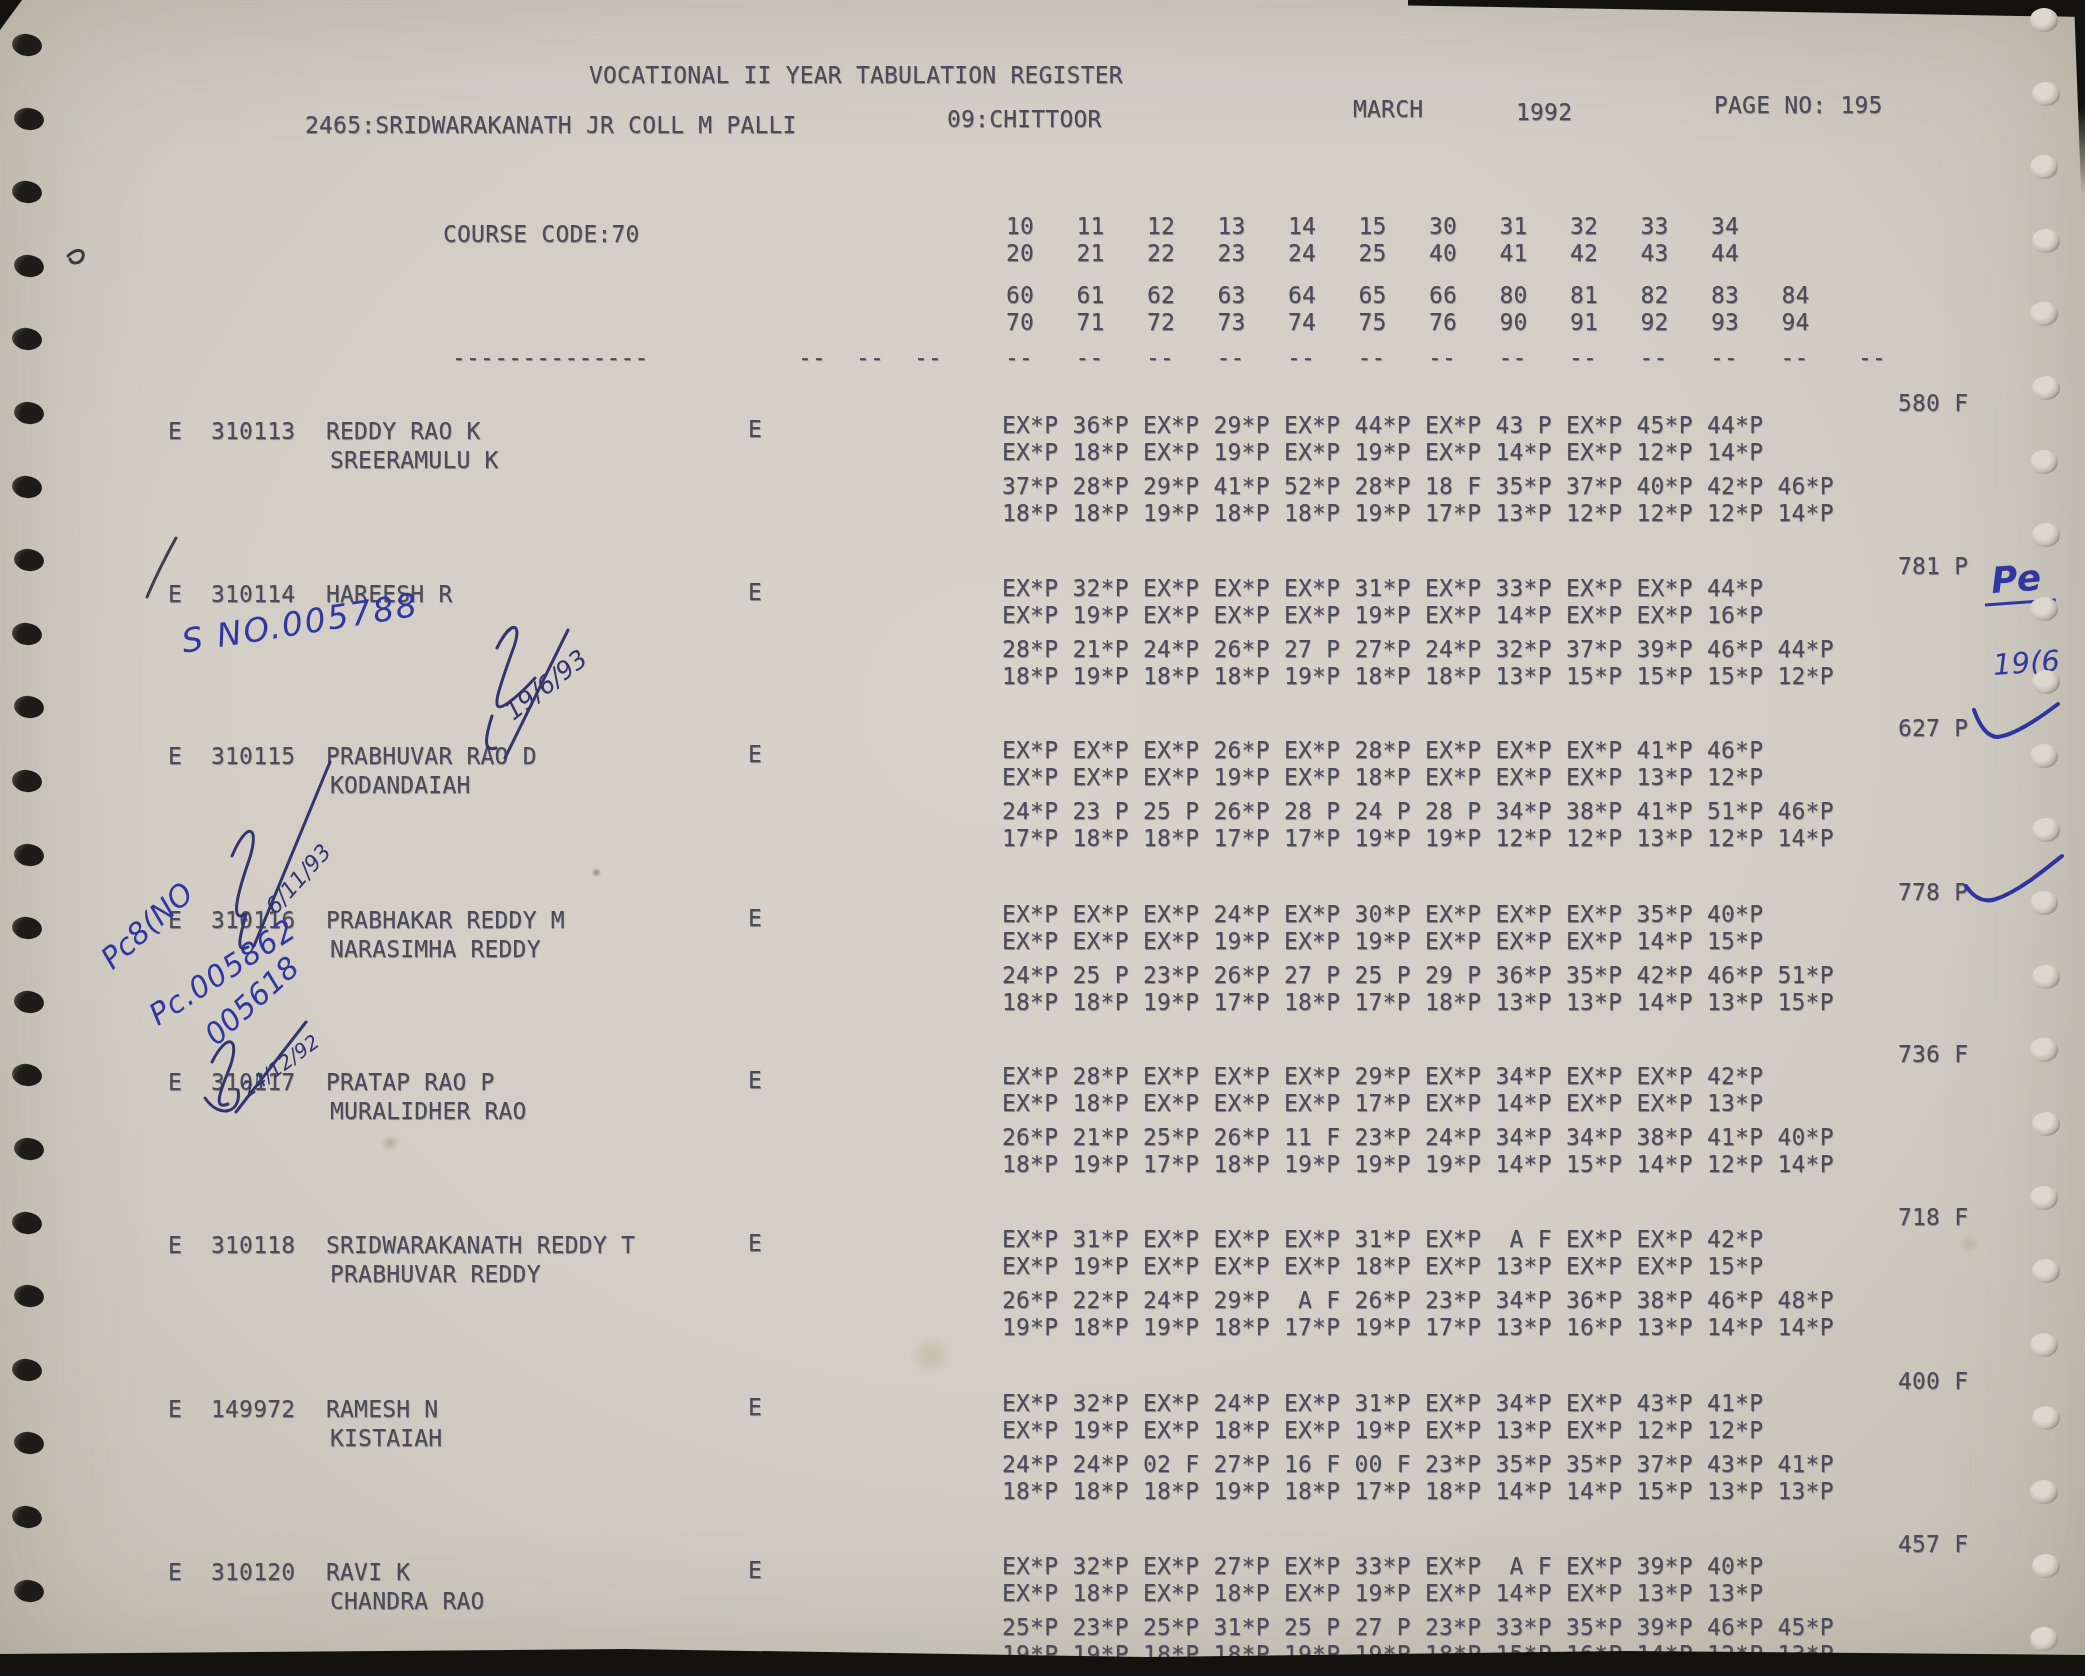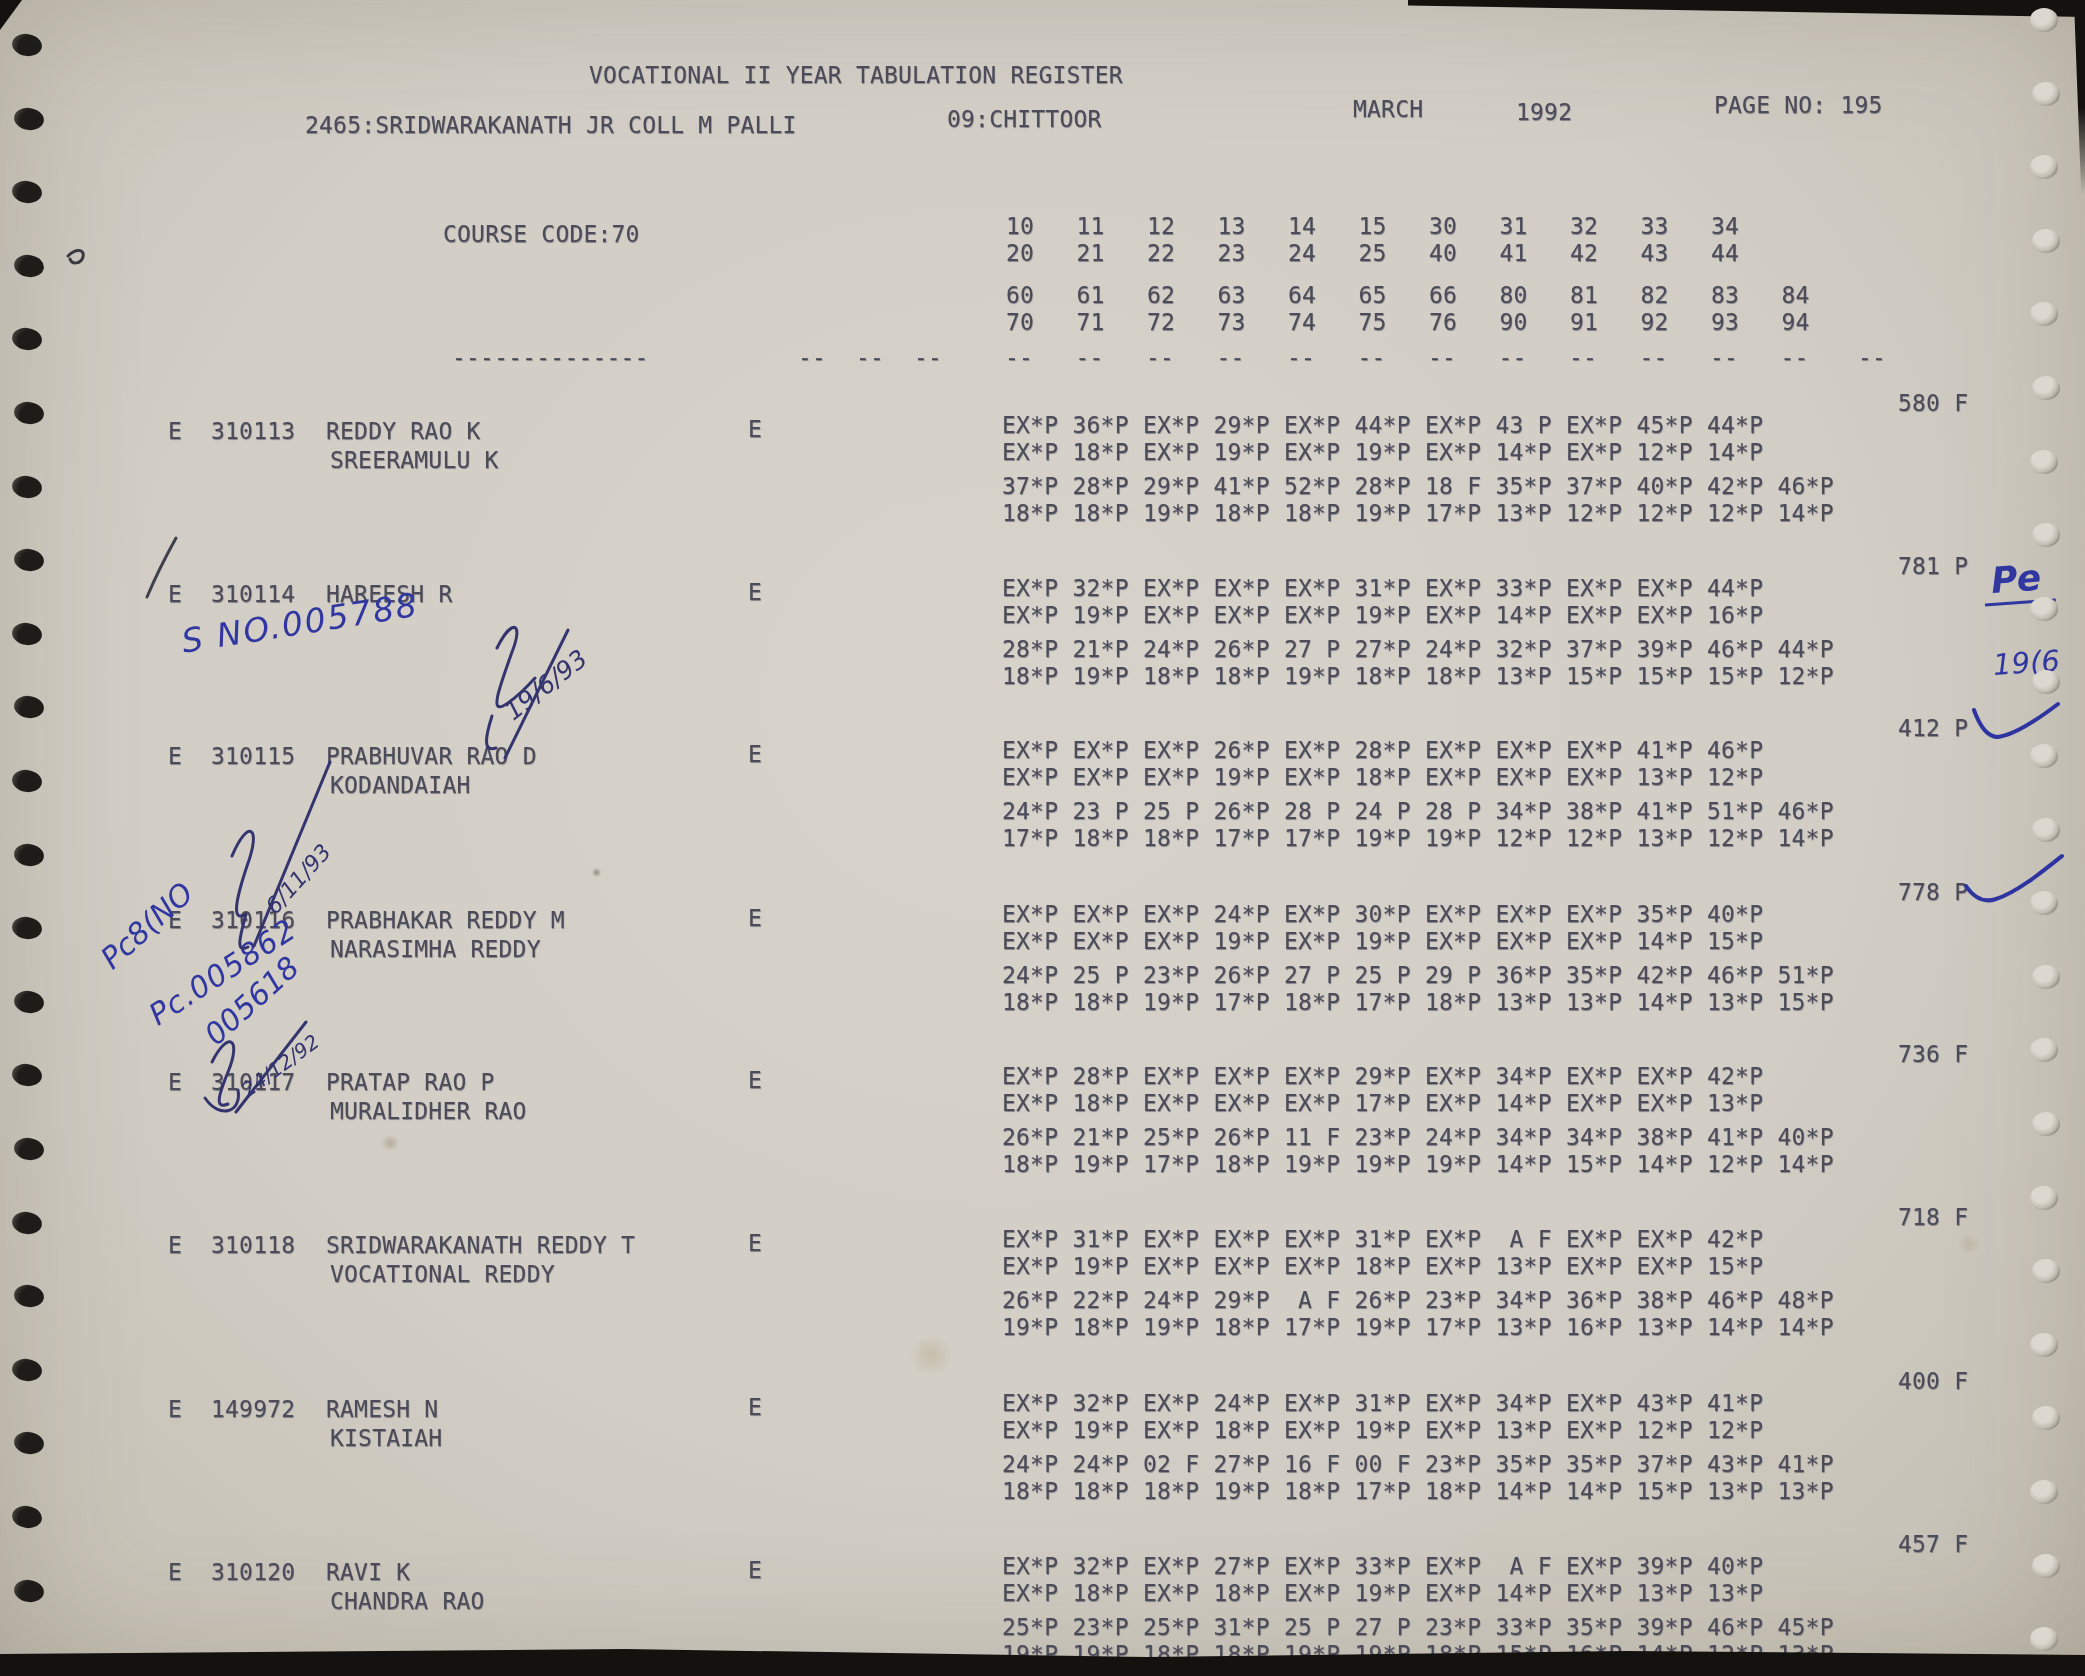--- a/index.html
+++ b/index.html
@@ -113,21 +113,21 @@
     <div class="student" style="top:743px;">
       <span class="print result">E</span>
       <span class="print regno">310115</span>
       <span class="print sname">PRABHUVAR RAO D</span>
       <span class="print father">KODANDAIAH</span>
       <span class="print medium">E</span>
       <div class="cellrow print mrow m1"><span class="cell" style="left: 0px;">EX*P</span><span class="cell" style="left: 70.5px;">EX*P</span><span class="cell" style="left: 141px;">EX*P</span><span class="cell" style="left: 211.5px;">26*P</span><span class="cell" style="left: 282px;">EX*P</span><span class="cell" style="left: 352.5px;">28*P</span><span class="cell" style="left: 423px;">EX*P</span><span class="cell" style="left: 493.5px;">EX*P</span><span class="cell" style="left: 564px;">EX*P</span><span class="cell" style="left: 634.5px;">41*P</span><span class="cell" style="left: 705px;">46*P</span></div>
       <div class="cellrow print mrow m2"><span class="cell" style="left: 0px;">EX*P</span><span class="cell" style="left: 70.5px;">EX*P</span><span class="cell" style="left: 141px;">EX*P</span><span class="cell" style="left: 211.5px;">19*P</span><span class="cell" style="left: 282px;">EX*P</span><span class="cell" style="left: 352.5px;">18*P</span><span class="cell" style="left: 423px;">EX*P</span><span class="cell" style="left: 493.5px;">EX*P</span><span class="cell" style="left: 564px;">EX*P</span><span class="cell" style="left: 634.5px;">13*P</span><span class="cell" style="left: 705px;">12*P</span></div>
       <div class="cellrow print mrow m3"><span class="cell" style="left: 0px;">24*P</span><span class="cell" style="left: 70.5px;">23 P</span><span class="cell" style="left: 141px;">25 P</span><span class="cell" style="left: 211.5px;">26*P</span><span class="cell" style="left: 282px;">28 P</span><span class="cell" style="left: 352.5px;">24 P</span><span class="cell" style="left: 423px;">28 P</span><span class="cell" style="left: 493.5px;">34*P</span><span class="cell" style="left: 564px;">38*P</span><span class="cell" style="left: 634.5px;">41*P</span><span class="cell" style="left: 705px;">51*P</span><span class="cell" style="left: 775.5px;">46*P</span></div>
       <div class="cellrow print mrow m4"><span class="cell" style="left: 0px;">17*P</span><span class="cell" style="left: 70.5px;">18*P</span><span class="cell" style="left: 141px;">18*P</span><span class="cell" style="left: 211.5px;">17*P</span><span class="cell" style="left: 282px;">17*P</span><span class="cell" style="left: 352.5px;">19*P</span><span class="cell" style="left: 423px;">19*P</span><span class="cell" style="left: 493.5px;">12*P</span><span class="cell" style="left: 564px;">12*P</span><span class="cell" style="left: 634.5px;">13*P</span><span class="cell" style="left: 705px;">12*P</span><span class="cell" style="left: 775.5px;">14*P</span></div>
-      <span class="print total">412 P</span>
+      <span class="print total">627 P</span>
     </div>
 
     <div class="student" style="top:907px;">
       <span class="print result">E</span>
       <span class="print regno">310116</span>
       <span class="print sname">PRABHAKAR REDDY M</span>
       <span class="print father">NARASIMHA REDDY</span>
       <span class="print medium">E</span>
       <div class="cellrow print mrow m1"><span class="cell" style="left: 0px;">EX*P</span><span class="cell" style="left: 70.5px;">EX*P</span><span class="cell" style="left: 141px;">EX*P</span><span class="cell" style="left: 211.5px;">24*P</span><span class="cell" style="left: 282px;">EX*P</span><span class="cell" style="left: 352.5px;">30*P</span><span class="cell" style="left: 423px;">EX*P</span><span class="cell" style="left: 493.5px;">EX*P</span><span class="cell" style="left: 564px;">EX*P</span><span class="cell" style="left: 634.5px;">35*P</span><span class="cell" style="left: 705px;">40*P</span></div>
       <div class="cellrow print mrow m2"><span class="cell" style="left: 0px;">EX*P</span><span class="cell" style="left: 70.5px;">EX*P</span><span class="cell" style="left: 141px;">EX*P</span><span class="cell" style="left: 211.5px;">19*P</span><span class="cell" style="left: 282px;">EX*P</span><span class="cell" style="left: 352.5px;">19*P</span><span class="cell" style="left: 423px;">EX*P</span><span class="cell" style="left: 493.5px;">EX*P</span><span class="cell" style="left: 564px;">EX*P</span><span class="cell" style="left: 634.5px;">14*P</span><span class="cell" style="left: 705px;">15*P</span></div>
@@ -146,21 +146,21 @@
       <div class="cellrow print mrow m2"><span class="cell" style="left: 0px;">EX*P</span><span class="cell" style="left: 70.5px;">18*P</span><span class="cell" style="left: 141px;">EX*P</span><span class="cell" style="left: 211.5px;">EX*P</span><span class="cell" style="left: 282px;">EX*P</span><span class="cell" style="left: 352.5px;">17*P</span><span class="cell" style="left: 423px;">EX*P</span><span class="cell" style="left: 493.5px;">14*P</span><span class="cell" style="left: 564px;">EX*P</span><span class="cell" style="left: 634.5px;">EX*P</span><span class="cell" style="left: 705px;">13*P</span></div>
       <div class="cellrow print mrow m3"><span class="cell" style="left: 0px;">26*P</span><span class="cell" style="left: 70.5px;">21*P</span><span class="cell" style="left: 141px;">25*P</span><span class="cell" style="left: 211.5px;">26*P</span><span class="cell" style="left: 282px;">11 F</span><span class="cell" style="left: 352.5px;">23*P</span><span class="cell" style="left: 423px;">24*P</span><span class="cell" style="left: 493.5px;">34*P</span><span class="cell" style="left: 564px;">34*P</span><span class="cell" style="left: 634.5px;">38*P</span><span class="cell" style="left: 705px;">41*P</span><span class="cell" style="left: 775.5px;">40*P</span></div>
       <div class="cellrow print mrow m4"><span class="cell" style="left: 0px;">18*P</span><span class="cell" style="left: 70.5px;">19*P</span><span class="cell" style="left: 141px;">17*P</span><span class="cell" style="left: 211.5px;">18*P</span><span class="cell" style="left: 282px;">19*P</span><span class="cell" style="left: 352.5px;">19*P</span><span class="cell" style="left: 423px;">19*P</span><span class="cell" style="left: 493.5px;">14*P</span><span class="cell" style="left: 564px;">15*P</span><span class="cell" style="left: 634.5px;">14*P</span><span class="cell" style="left: 705px;">12*P</span><span class="cell" style="left: 775.5px;">14*P</span></div>
       <span class="print total">736 F</span>
     </div>
 
     <div class="student" style="top:1232px;">
       <span class="print result">E</span>
       <span class="print regno">310118</span>
       <span class="print sname">SRIDWARAKANATH REDDY T</span>
-      <span class="print father">VOCATIONAL REDDY</span>
+      <span class="print father">PRABHUVAR REDDY</span>
       <span class="print medium">E</span>
       <div class="cellrow print mrow m1"><span class="cell" style="left: 0px;">EX*P</span><span class="cell" style="left: 70.5px;">31*P</span><span class="cell" style="left: 141px;">EX*P</span><span class="cell" style="left: 211.5px;">EX*P</span><span class="cell" style="left: 282px;">EX*P</span><span class="cell" style="left: 352.5px;">31*P</span><span class="cell" style="left: 423px;">EX*P</span><span class="cell" style="left: 493.5px;"> A F</span><span class="cell" style="left: 564px;">EX*P</span><span class="cell" style="left: 634.5px;">EX*P</span><span class="cell" style="left: 705px;">42*P</span></div>
       <div class="cellrow print mrow m2"><span class="cell" style="left: 0px;">EX*P</span><span class="cell" style="left: 70.5px;">19*P</span><span class="cell" style="left: 141px;">EX*P</span><span class="cell" style="left: 211.5px;">EX*P</span><span class="cell" style="left: 282px;">EX*P</span><span class="cell" style="left: 352.5px;">18*P</span><span class="cell" style="left: 423px;">EX*P</span><span class="cell" style="left: 493.5px;">13*P</span><span class="cell" style="left: 564px;">EX*P</span><span class="cell" style="left: 634.5px;">EX*P</span><span class="cell" style="left: 705px;">15*P</span></div>
       <div class="cellrow print mrow m3"><span class="cell" style="left: 0px;">26*P</span><span class="cell" style="left: 70.5px;">22*P</span><span class="cell" style="left: 141px;">24*P</span><span class="cell" style="left: 211.5px;">29*P</span><span class="cell" style="left: 282px;"> A F</span><span class="cell" style="left: 352.5px;">26*P</span><span class="cell" style="left: 423px;">23*P</span><span class="cell" style="left: 493.5px;">34*P</span><span class="cell" style="left: 564px;">36*P</span><span class="cell" style="left: 634.5px;">38*P</span><span class="cell" style="left: 705px;">46*P</span><span class="cell" style="left: 775.5px;">48*P</span></div>
       <div class="cellrow print mrow m4"><span class="cell" style="left: 0px;">19*P</span><span class="cell" style="left: 70.5px;">18*P</span><span class="cell" style="left: 141px;">19*P</span><span class="cell" style="left: 211.5px;">18*P</span><span class="cell" style="left: 282px;">17*P</span><span class="cell" style="left: 352.5px;">19*P</span><span class="cell" style="left: 423px;">17*P</span><span class="cell" style="left: 493.5px;">13*P</span><span class="cell" style="left: 564px;">16*P</span><span class="cell" style="left: 634.5px;">13*P</span><span class="cell" style="left: 705px;">14*P</span><span class="cell" style="left: 775.5px;">14*P</span></div>
       <span class="print total">718 F</span>
     </div>
 
     <div class="student" style="top:1396px;">
       <span class="print result">E</span>

